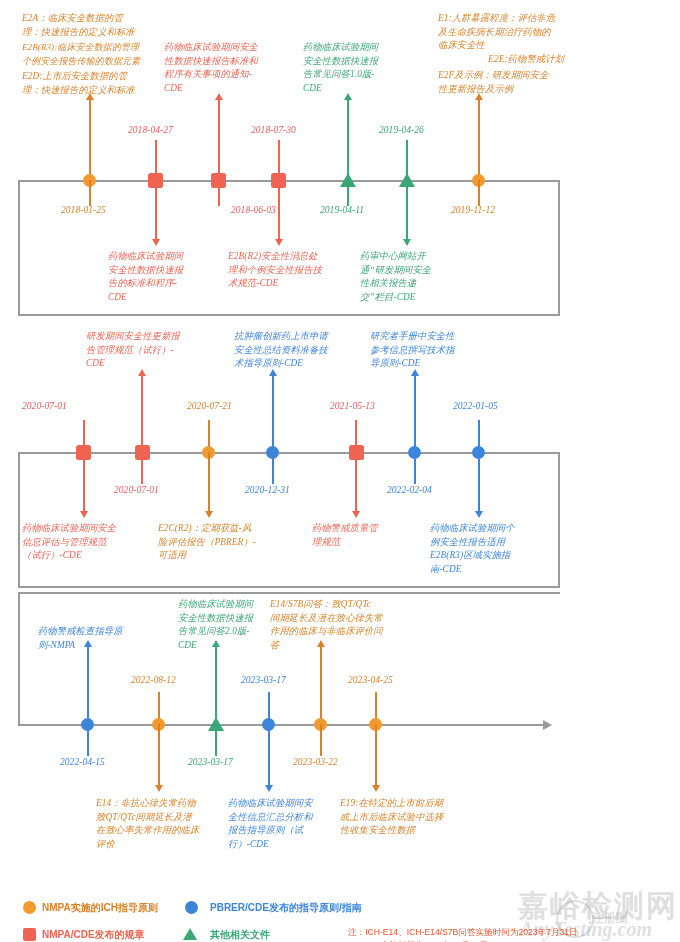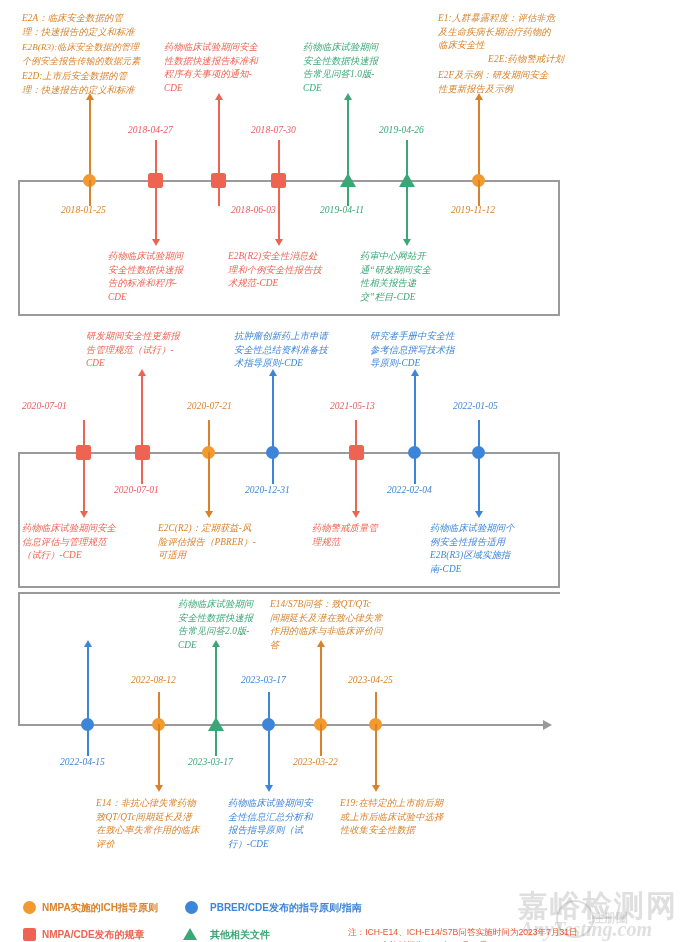--- a/index.html
+++ b/index.html
@@ -283,20 +283,22 @@
   <div class="stem" style="left:414px; top:452px; height:32px; background:#3d85d8;"></div>
   <div class="date" style="left:387px; top:484px; color:#3d85d8;">2022-02-04</div>
 
   <div class="stem stem-thick" style="left:478px; top:452px; height:60px; background:#3d85d8;"></div>
   <div class="arrow-down" style="left:474.5px; top:511px; border-top-color:#3d85d8;"></div>
   <div class="note" style="left:430px; top:522px; width:120px; color:#3d85d8;">药物临床试验期间个
 例安全性报告适用
 E2B(R3)区域实施指
 南-CDE</div>
 
+  <div class="note" style="left:38px; top:625px; width:130px; color:#3d85d8;">药物警戒检查指导原
+则-NMPA</div>
   <div class="note" style="left:178px; top:598px; width:100px; color:#3ba776;">药物临床试验期间
 安全性数据快速报
 告常见问答2.0版-
 CDE</div>
   <div class="note" style="left:270px; top:598px; width:140px; color:#d9822b;">E14/S7B问答：致QT/QTc
 间期延长及潜在致心律失常
 作用的临床与非临床评价问
 答</div>
 
   <div class="rail rail-h" style="left:18px; top:724px; width:525px;"></div>

